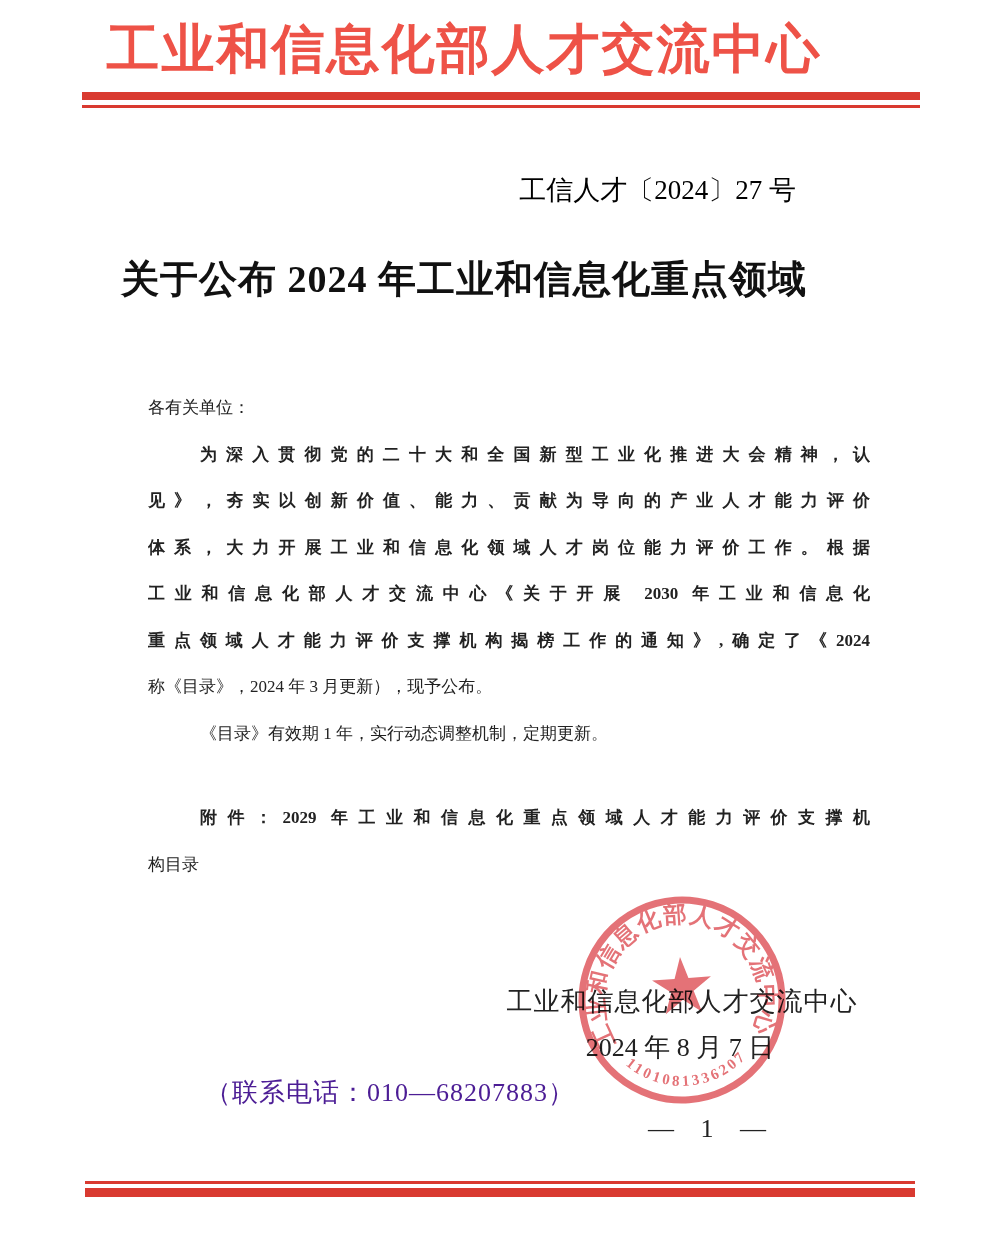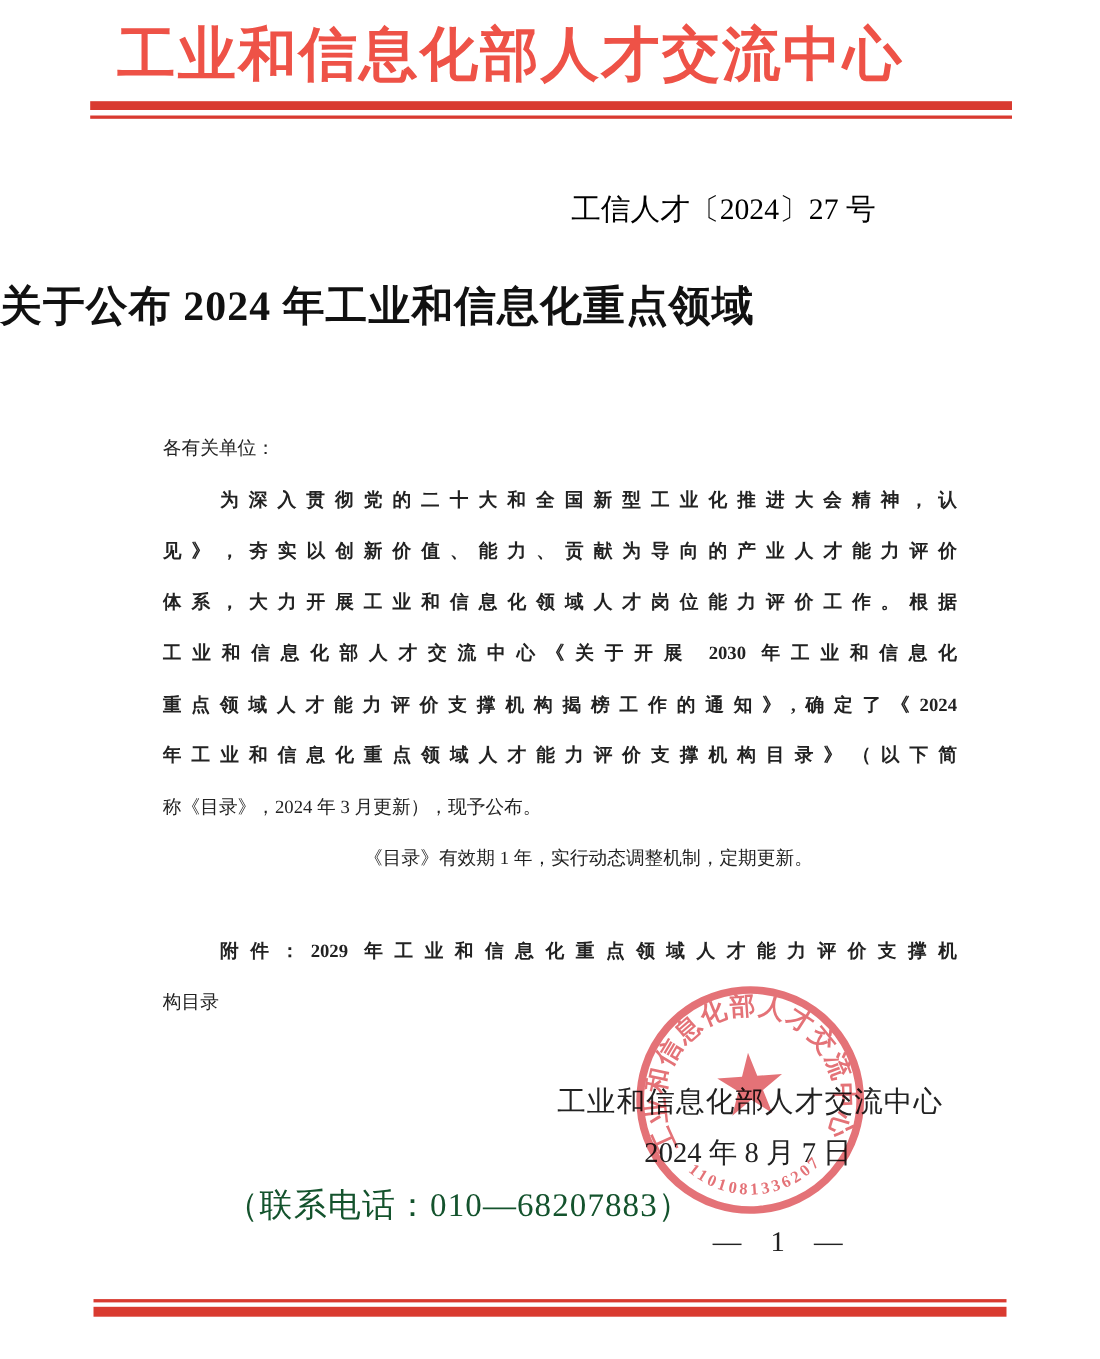--- a/index.html
+++ b/index.html
@@ -41,40 +41,40 @@
     right: 132px;
     font-size: 27px;
     white-space: nowrap;
     color: #000000;
   }
   .doc-title {
     position: absolute;
     left: 0;
     top: 256px;
     width: 100%;
-    text-align: left;
+    text-align: center;
     font-size: 38px;
     font-weight: bold;
     line-height: 47px;
     letter-spacing: 1px;
     color: #111111;
     white-space: nowrap;
   }
   .body-block {
     position: absolute;
     left: 148px;
     top: 385px;
     width: 722px;
     font-size: 17px;
     line-height: 46.5px;
     color: #222222;
   }
   .doc-line { height: 46.5px; overflow: hidden; }
   .doc-line.just { text-align: justify; text-align-last: justify; font-weight: bold; }
-  .doc-line.ind  { padding-left: 52px; text-align: center; }
+  .doc-line.ind  { padding-left: 52px; }
   .doc-line.blank { height: 38px; }
 
   .signer {
     position: absolute;
     left: 682px;
     top: 984px;
     transform: translateX(-50%);
     font-size: 26px;
     letter-spacing: 1px;
     white-space: nowrap;
@@ -86,24 +86,24 @@
     top: 1030px;
     transform: translateX(-50%);
     font-size: 26px;
     white-space: nowrap;
     color: #222222;
   }
   .contact {
     position: absolute;
     left: 205px;
     top: 1075px;
-    font-size: 30px;
+    font-size: 26px;
     letter-spacing: 1px;
     white-space: nowrap;
-    color: #14532d;
+    color: #4c1d95;
   }
   .page-num {
     position: absolute;
     right: 162px;
     top: 1114px;
     font-size: 26px;
     word-spacing: 20px;
     white-space: nowrap;
     color: #222222;
   }
@@ -141,21 +141,20 @@
     <div>关于公布 2024 年工业和信息化重点领域</div>
   </div>
 
   <div class="body-block">
       <div class="doc-line">各有关单位：</div>
       <div class="doc-line just ind">为深入贯彻党的二十大和全国新型工业化推进大会精神，认</div>
       <div class="doc-line just">见》，夯实以创新价值、能力、贡献为导向的产业人才能力评价</div>
       <div class="doc-line just">体系，大力开展工业和信息化领域人才岗位能力评价工作。根据</div>
       <div class="doc-line just">工业和信息化部人才交流中心《关于开展 2030 年工业和信息化</div>
       <div class="doc-line just">重点领域人才能力评价支撑机构揭榜工作的通知》,确定了《2024</div>
-      <div class="doc-line just">年工业和信息化重点领域人才能力评价支撑机构目录》（以下简</div>
       <div class="doc-line">称《目录》，2024 年 3 月更新），现予公布。</div>
       <div class="doc-line ind">《目录》有效期 1 年，实行动态调整机制，定期更新。</div>
       <div class="doc-line blank">&nbsp;</div>
       <div class="doc-line just ind">附件：2029 年工业和信息化重点领域人才能力评价支撑机</div>
       <div class="doc-line">构目录</div>
     </div>
 
   <div class="signer">工业和信息化部人才交流中心</div>
 
   <div class="sign-date">2024 年 8 月 7 日</div>

